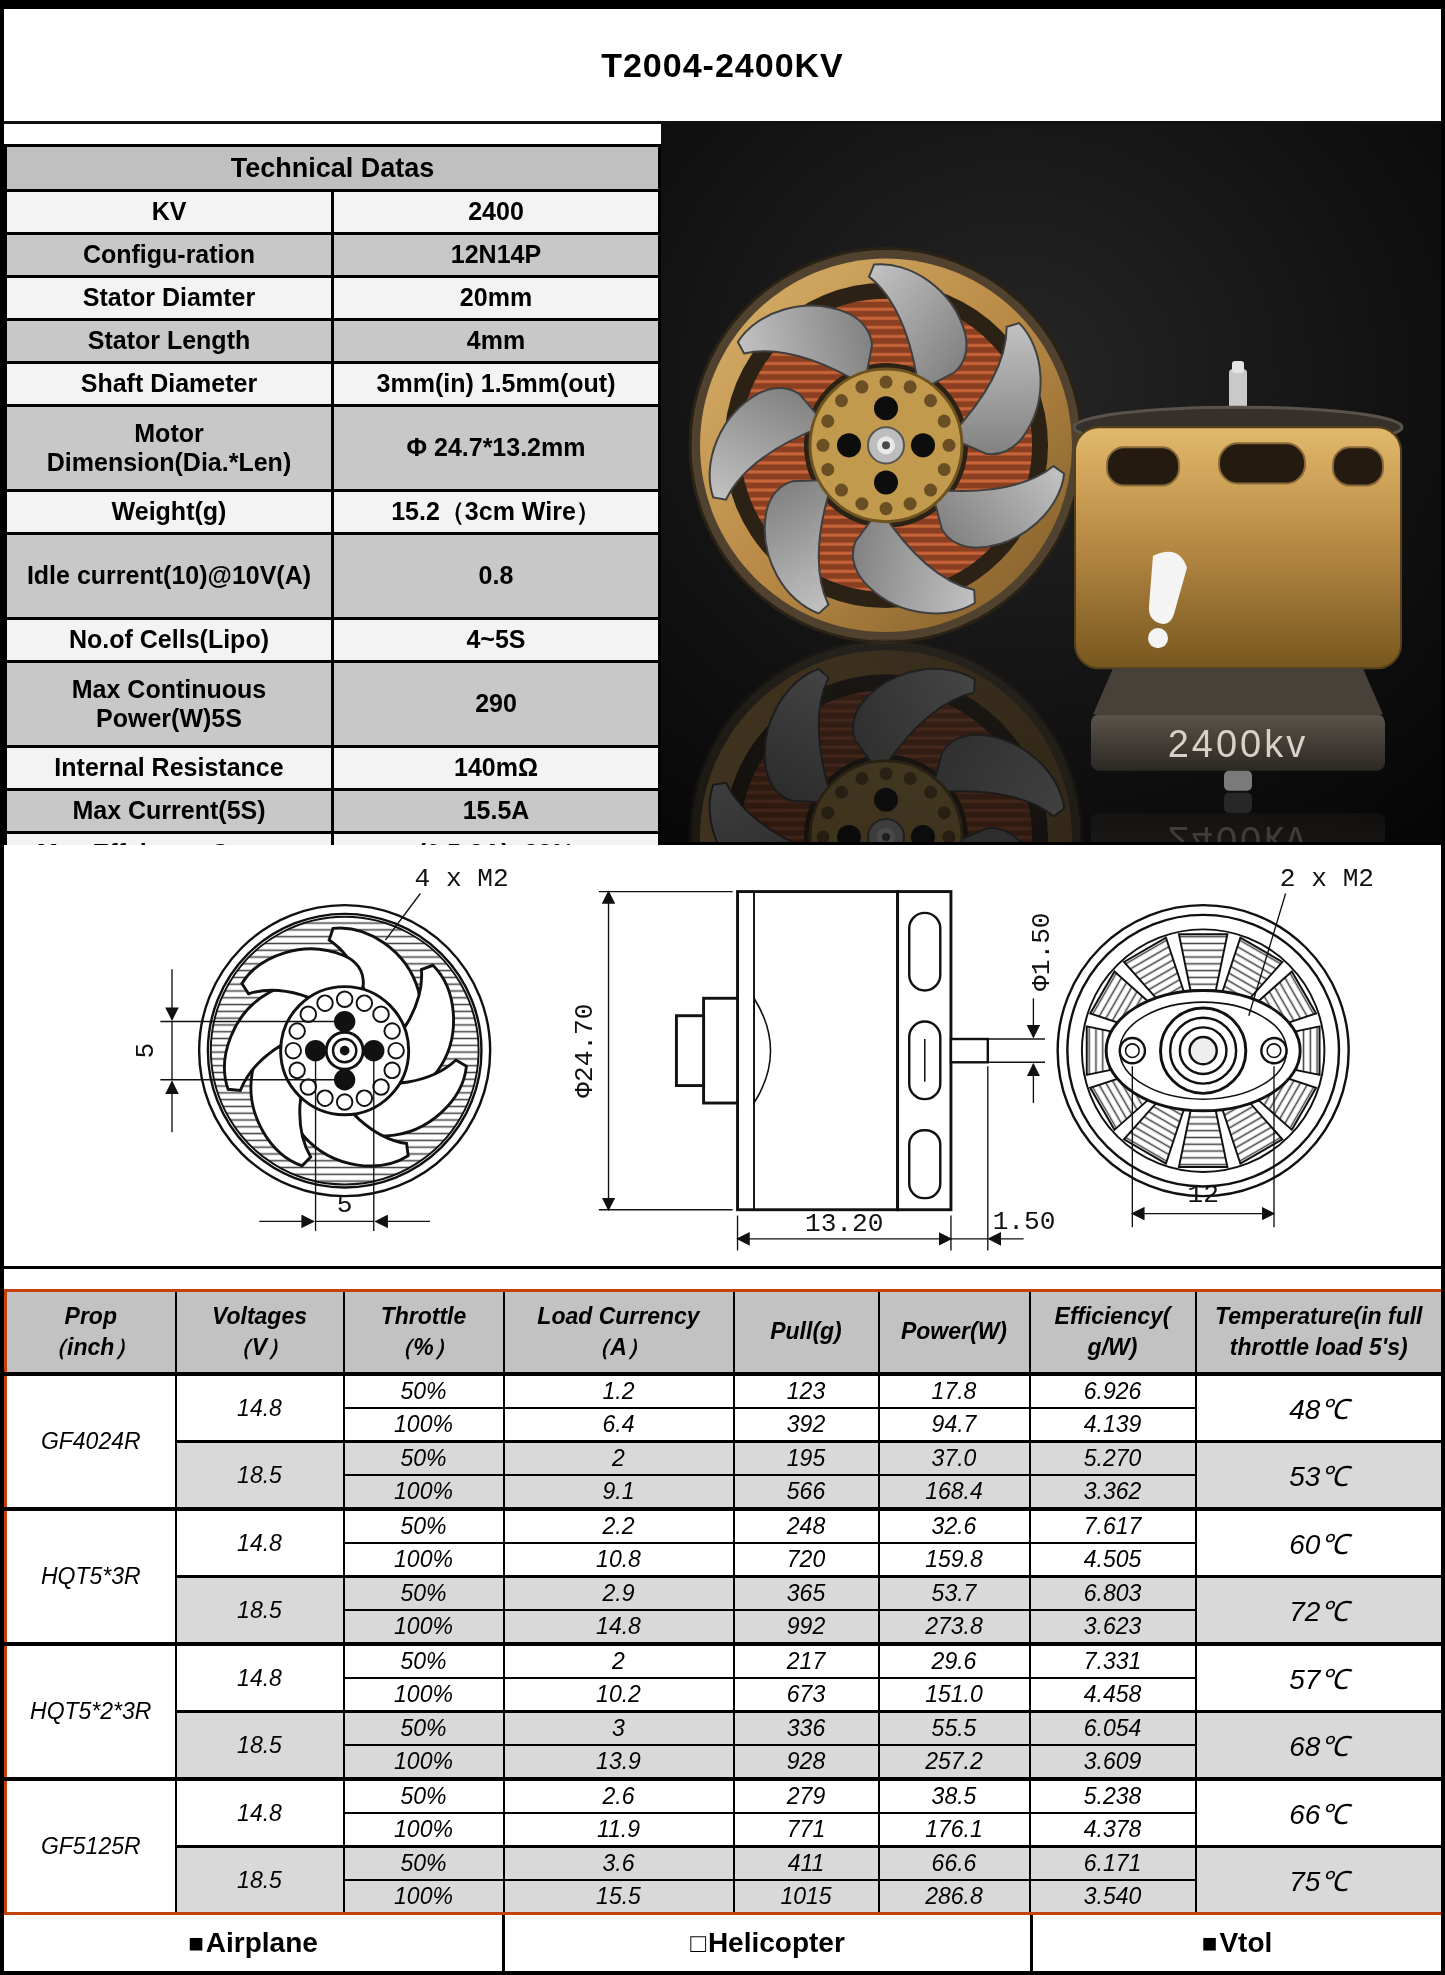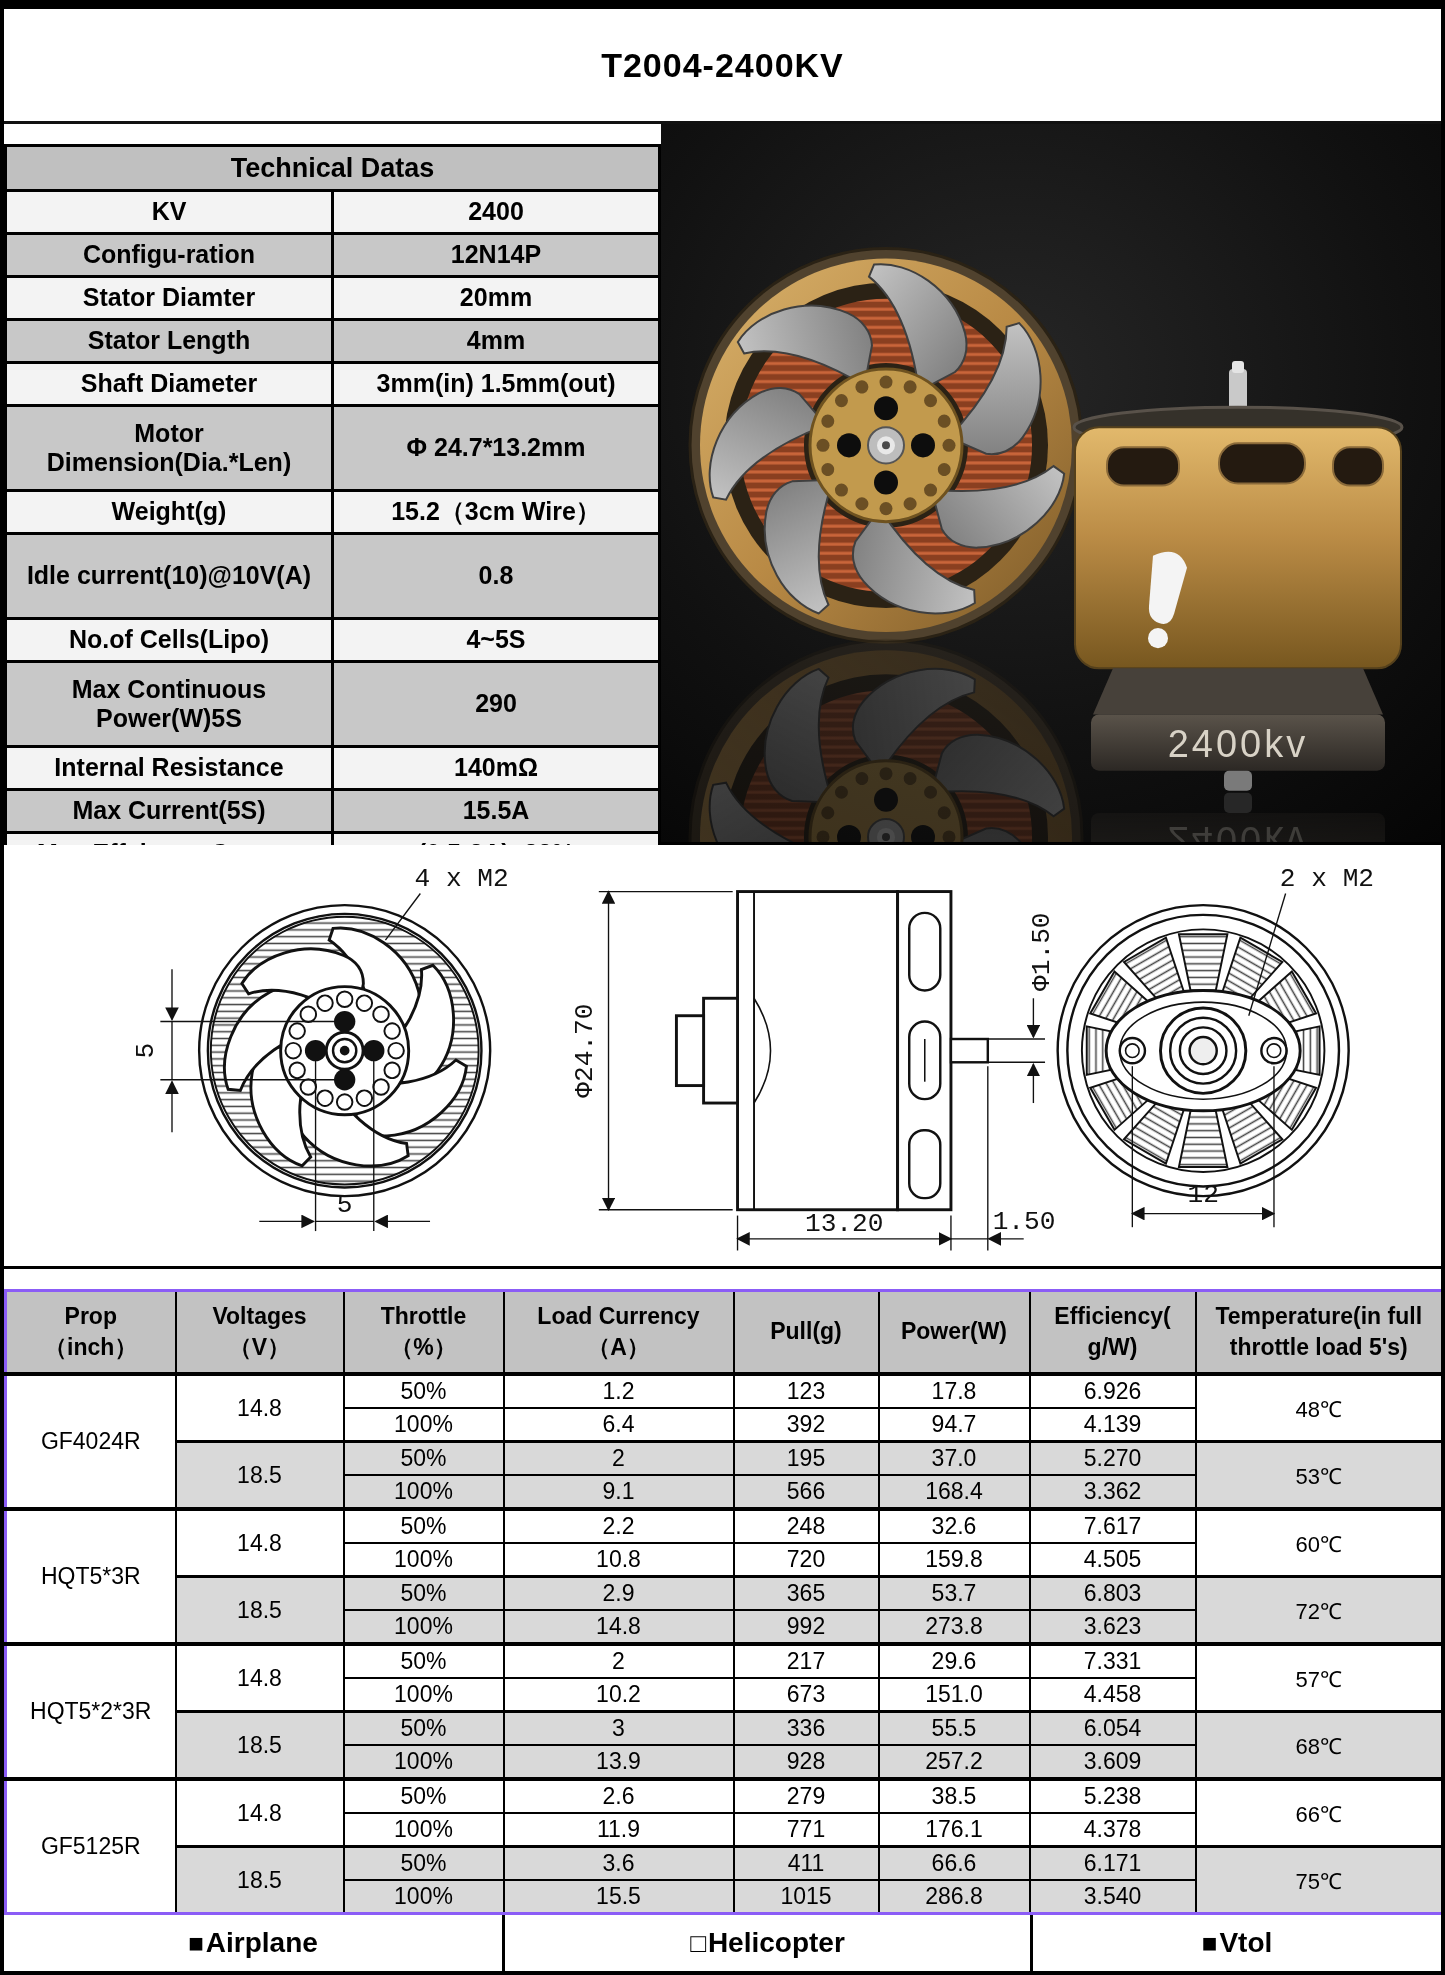--- a/index.html
+++ b/index.html
@@ -24,28 +24,28 @@
   .tech tr.d td{height:82px;}
   .tech tr.w td{background:#f3f3f3;}
   .tech tr.g td{background:#c8c8c8;}
   .photo{flex:1 1 auto;background:#86efac;overflow:hidden;}
   .photo svg{display:block;width:100%;height:100%;}
   
   .drawings{flex:1 1 auto;min-height:380px;border-bottom:3px solid #000;background:#fff;}
   .drawings svg{display:block;width:100%;height:100%;}
   .dimtxt{font-family:"Liberation Mono","DejaVu Sans Mono",monospace;font-size:27px;fill:#111;}
   
-  .perf{width:100%;flex:0 0 auto;table-layout:fixed;border:3px solid #8b5cf6;}
+  .perf{width:100%;flex:0 0 auto;table-layout:fixed;border:3px solid #c2410c;font-style:italic;}
   .perf th,.perf td{border:2px solid #000;text-align:center;vertical-align:middle;padding:0;}
   .perf th{background:#c2c2c2;font-size:23px;font-weight:bold;height:80px;line-height:1.35;border-bottom:3px solid #000;}
   .perf td{font-size:23px;height:31px;}
   .perf tr.gt td{border-top:4px solid #000;}
   .perf tr.vsep td{border-top:3px solid #000;}
   .perf tr.g18 td{background:#d9d9d9;}
-  .perf td.temp{font-size:22px;}
+  .perf td.temp{font-size:28px;}
   
   .footer{flex:1 0 auto;min-height:56px;display:flex;align-items:stretch;}
   .fcell{display:flex;align-items:center;justify-content:center;font-size:28px;font-weight:bold;}
   .fcell .mk{margin-right:2px;font-size:26px;}
   .fc1{width:498px;border-right:3px solid #000;}
   .fc2{width:525px;border-right:3px solid #000;}
   .fc3{flex:1;}
 </style>
 </head>
 <body>

